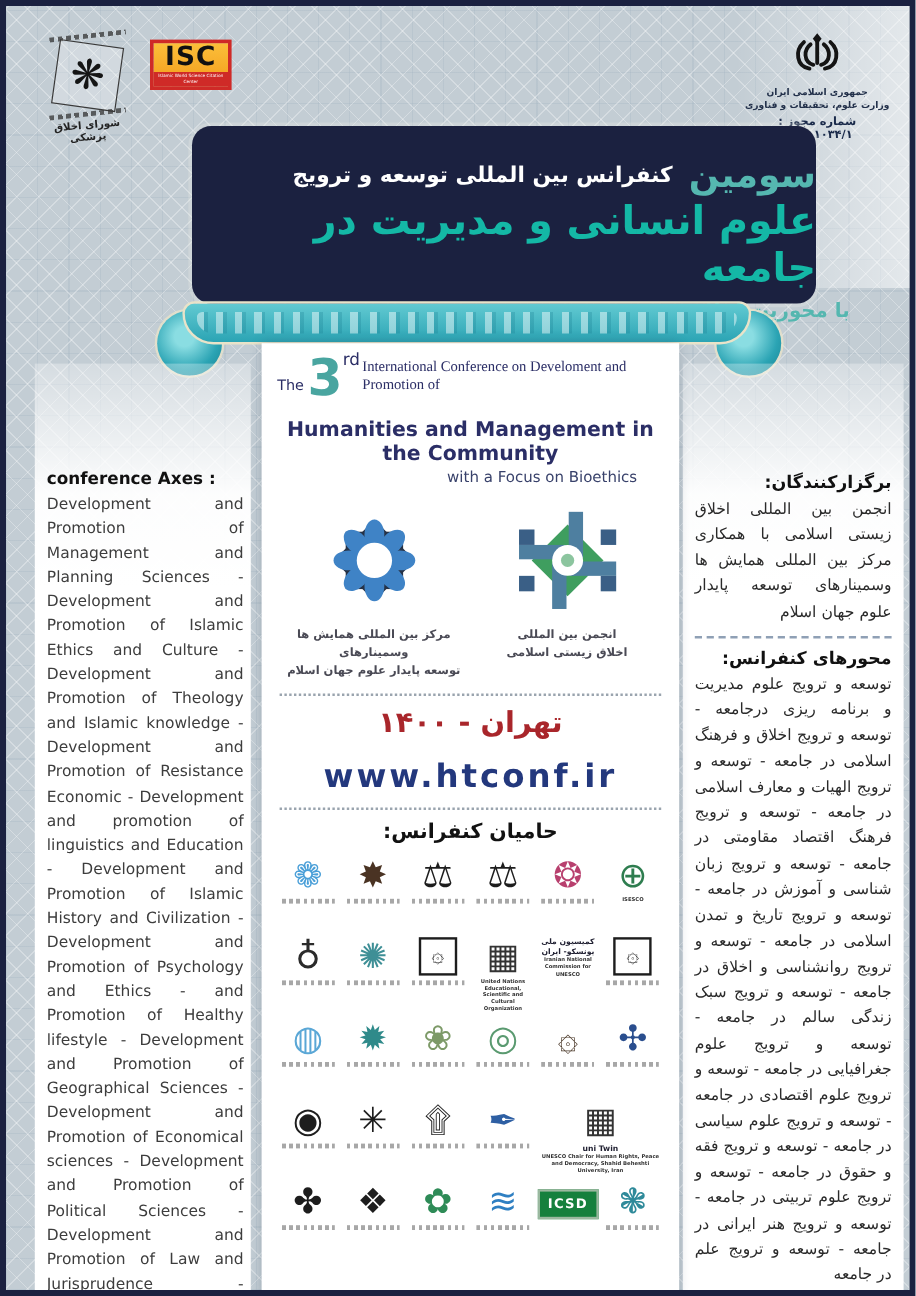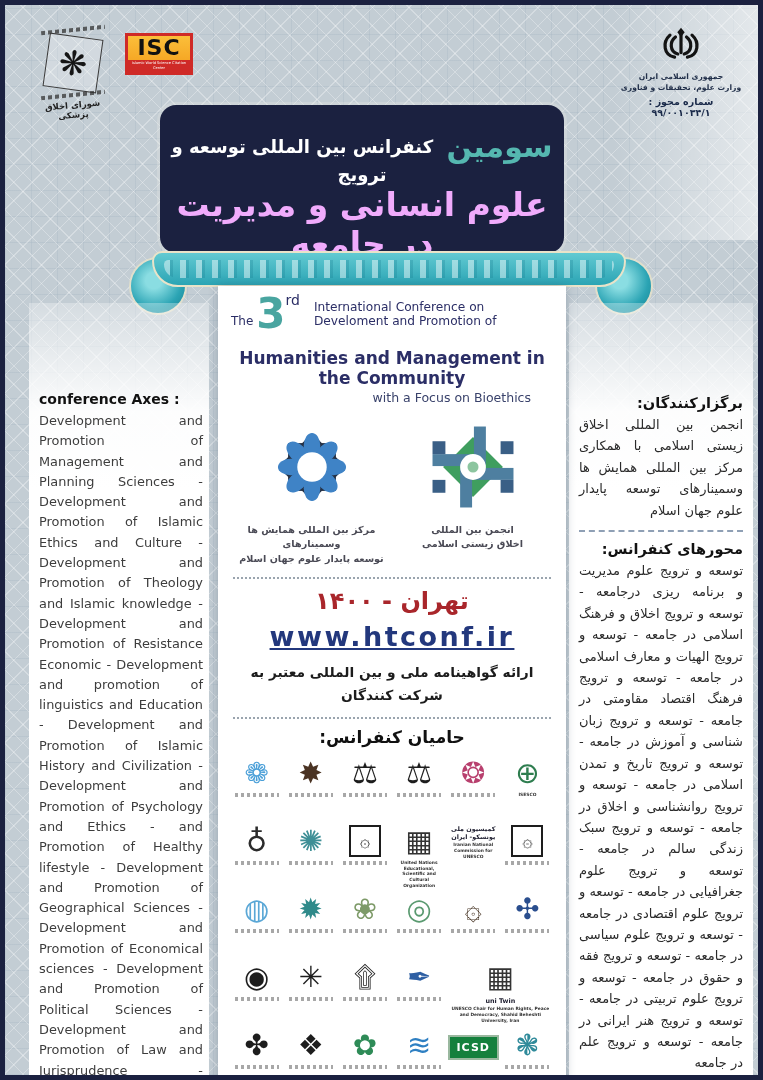--- a/index.html
+++ b/index.html
@@ -26,26 +26,26 @@
   .isc-box{width:62px;border:3px solid #cf2a27;background:linear-gradient(#fbbf3a,#f39c1b);
     text-align:center;margin-top:8px;}
   .isc-txt{font-size:22px;font-weight:800;color:#111;line-height:1.1;letter-spacing:1px;}
   .isc-sub{display:block;background:#cf2a27;color:#fff;font-size:3.6px;line-height:1.4;padding:1px 0;}
   .corner-right{position:absolute;right:14px;top:20px;width:126px;text-align:center;}
   .iran-emblem{display:block;margin:0 auto;}
   .gov-line{font-size:7.6px;font-weight:700;color:#22304a;line-height:1.5;}
   .license{font-size:9.5px;font-weight:700;color:#1a2a4a;margin-top:2px;direction:rtl;text-align:center;}
 
   
-  .banner{position:absolute;left:155px;top:100px;width:404px;height:148px;background:#1b2140;
-    border-radius:16px;box-shadow:0 0 0 3px rgba(240,240,230,.25);direction:rtl;text-align:center;
+  .banner{position:absolute;left:155px;top:100px;width:520px;height:148px;background:#1b2140;
+    border-radius:16px;box-shadow:0 0 0 3px rgba(240,240,230,.25);direction:rtl;
     padding-top:24px;box-sizing:border-box;}
   .b1{font-size:18px;color:#fff;font-weight:700;}
   .b1 .accent{color:#55b7b0;font-size:30px;font-weight:800;vertical-align:-4px;margin-left:7px;}
-  .b2{font-size:33px;color:#f0abfc;font-weight:800;margin-top:0;}
+  .b2{font-size:33px;color:#14b8a6;font-weight:800;margin-top:0;}
   .b3{font-size:16.5px;color:#55b7b0;font-weight:700;margin-top:7px;transform:translateX(28px);}
   .ornament{position:absolute;left:147px;top:246px;width:474px;height:36px;
     background:linear-gradient(#62cad2,#2ba4b4);border:2px solid #e9e3c9;border-radius:10px 10px 26px 26px;box-sizing:border-box;}
   .ornament:after{content:"";position:absolute;left:10px;right:10px;top:7px;bottom:7px;border-radius:6px 6px 18px 18px;
     background:repeating-linear-gradient(90deg, rgba(255,255,255,.45) 0 6px, rgba(20,120,140,.25) 6px 9px, transparent 9px 16px);}
   .curl{position:absolute;width:54px;height:54px;border-radius:50%;
     background:radial-gradient(circle at 42% 40%, #8adde2 18%, #2ba4b4 62%, #15808f 100%);
     box-shadow:0 0 0 2px rgba(233,227,201,.8);}
   .curl.l{left:126px;top:254px;} .curl.r{left:592px;top:254px;}
 
@@ -60,29 +60,29 @@
   .fa-b{font-size:13px;color:#2a2a2a;line-height:21.4px;text-align:justify;font-weight:500;}
   .dash-sep{border:0;border-top:2px dashed #8fa0b5;margin:9px 0;}
 
   
   .card{position:absolute;left:213px;top:281px;width:348px;height:794px;background:#fff;
     box-shadow:0 0 9px rgba(50,70,90,.3);box-sizing:border-box;padding:12px 13px 0;}
   .t-row{display:flex;justify-content:center;align-items:flex-end;color:#2b2e66;}
   .t-pre{font-size:12px;margin-right:3px;padding-bottom:2px;}
   .t-num{font-size:42px;font-weight:700;color:#49a5a0;line-height:.75;}
   .t-ord{font-size:14px;align-self:flex-start;margin-top:-6px;}
-  .t-l1{font-size:12.2px;padding-bottom:2px;margin-left:14px;}
+  .t-l1{font-size:12.2px;padding-bottom:2px;margin-left:2px;font-family:Liberation Serif, serif;}
   .t-l2{text-align:center;font-size:17px;font-weight:700;color:#2b2e66;margin-top:18px;}
   .t-l3{text-align:right;font-size:12.5px;color:#39426b;margin:2px 22px 0 0;}
   .org-logos{display:flex;justify-content:space-around;margin-top:16px;}
   .org{width:156px;text-align:center;}
   .org-cap{font-size:9.6px;font-weight:700;color:#4a4a55;line-height:1.55;direction:rtl;margin-top:6px;}
   .dotted-sep{border:0;border-top:2px dotted #9aa4ae;margin:10px 2px 8px;}
   .city{direction:rtl;text-align:center;color:#a9262b;font-size:24px;font-weight:800;margin-top:4px;}
-  .site{text-align:center;color:#23387d;font-size:27px;font-weight:800;letter-spacing:2.5px;margin-top:6px;text-decoration:underline;}
+  .site{text-align:center;color:#23387d;font-size:27px;font-weight:800;letter-spacing:2.5px;margin-top:16px;}
   .cert{direction:rtl;text-align:center;font-size:13.8px;font-weight:700;color:#1c1c1c;line-height:1.65;margin-top:9px;}
   .sponsors-h{direction:rtl;text-align:center;font-size:17px;font-weight:800;color:#111;margin:6px 0 8px;}
   .grid{display:grid;grid-template-columns:repeat(6,1fr);column-gap:3px;row-gap:2px;}
   .cell{display:flex;flex-direction:column;align-items:center;justify-content:flex-start;height:66px;overflow:hidden;}
   .cell.wide{grid-column:span 2;}
   .glyph{font-size:29px;line-height:36px;}
   .glyph.boxed{width:32px;height:32px;border:2px solid currentColor;box-sizing:border-box;
     display:flex;align-items:center;justify-content:center;font-size:18px;line-height:1;margin:2px 0;}
   .lbl{font-size:4.4px;font-weight:700;color:#333;text-align:center;line-height:1.35;margin-top:1px;}
   .lbl2{font-size:6.4px;font-weight:700;color:#223;text-align:center;line-height:1.3;direction:rtl;margin-top:2px;}
@@ -207,24 +207,20 @@
         <div class="org-cap">
           <div>انجمن بین المللی</div>
           <div>اخلاق زیستی اسلامی</div>
         </div>
       </div>
     </div>
 
     <hr class="dotted-sep">
     <div class="city">تهران - ۱۴۰۰</div>
     <div class="site">www.htconf.ir</div>
-    <div class="cert">
-      <div>ارائه گواهینامه ملی و بین المللی معتبر به</div>
-      <div>شرکت کنندگان</div>
-    </div>
     <hr class="dotted-sep">
     <div class="sponsors-h">حامیان کنفرانس:</div>
     <div class="grid">
         <div class="cell">
           <span class="glyph" style="color: rgb(74, 159, 216);">❁</span>
           <span class="squig"></span>
         </div>
         <div class="cell">
           <span class="glyph" style="color: rgb(74, 51, 35);">✸</span>
           <span class="squig"></span>

